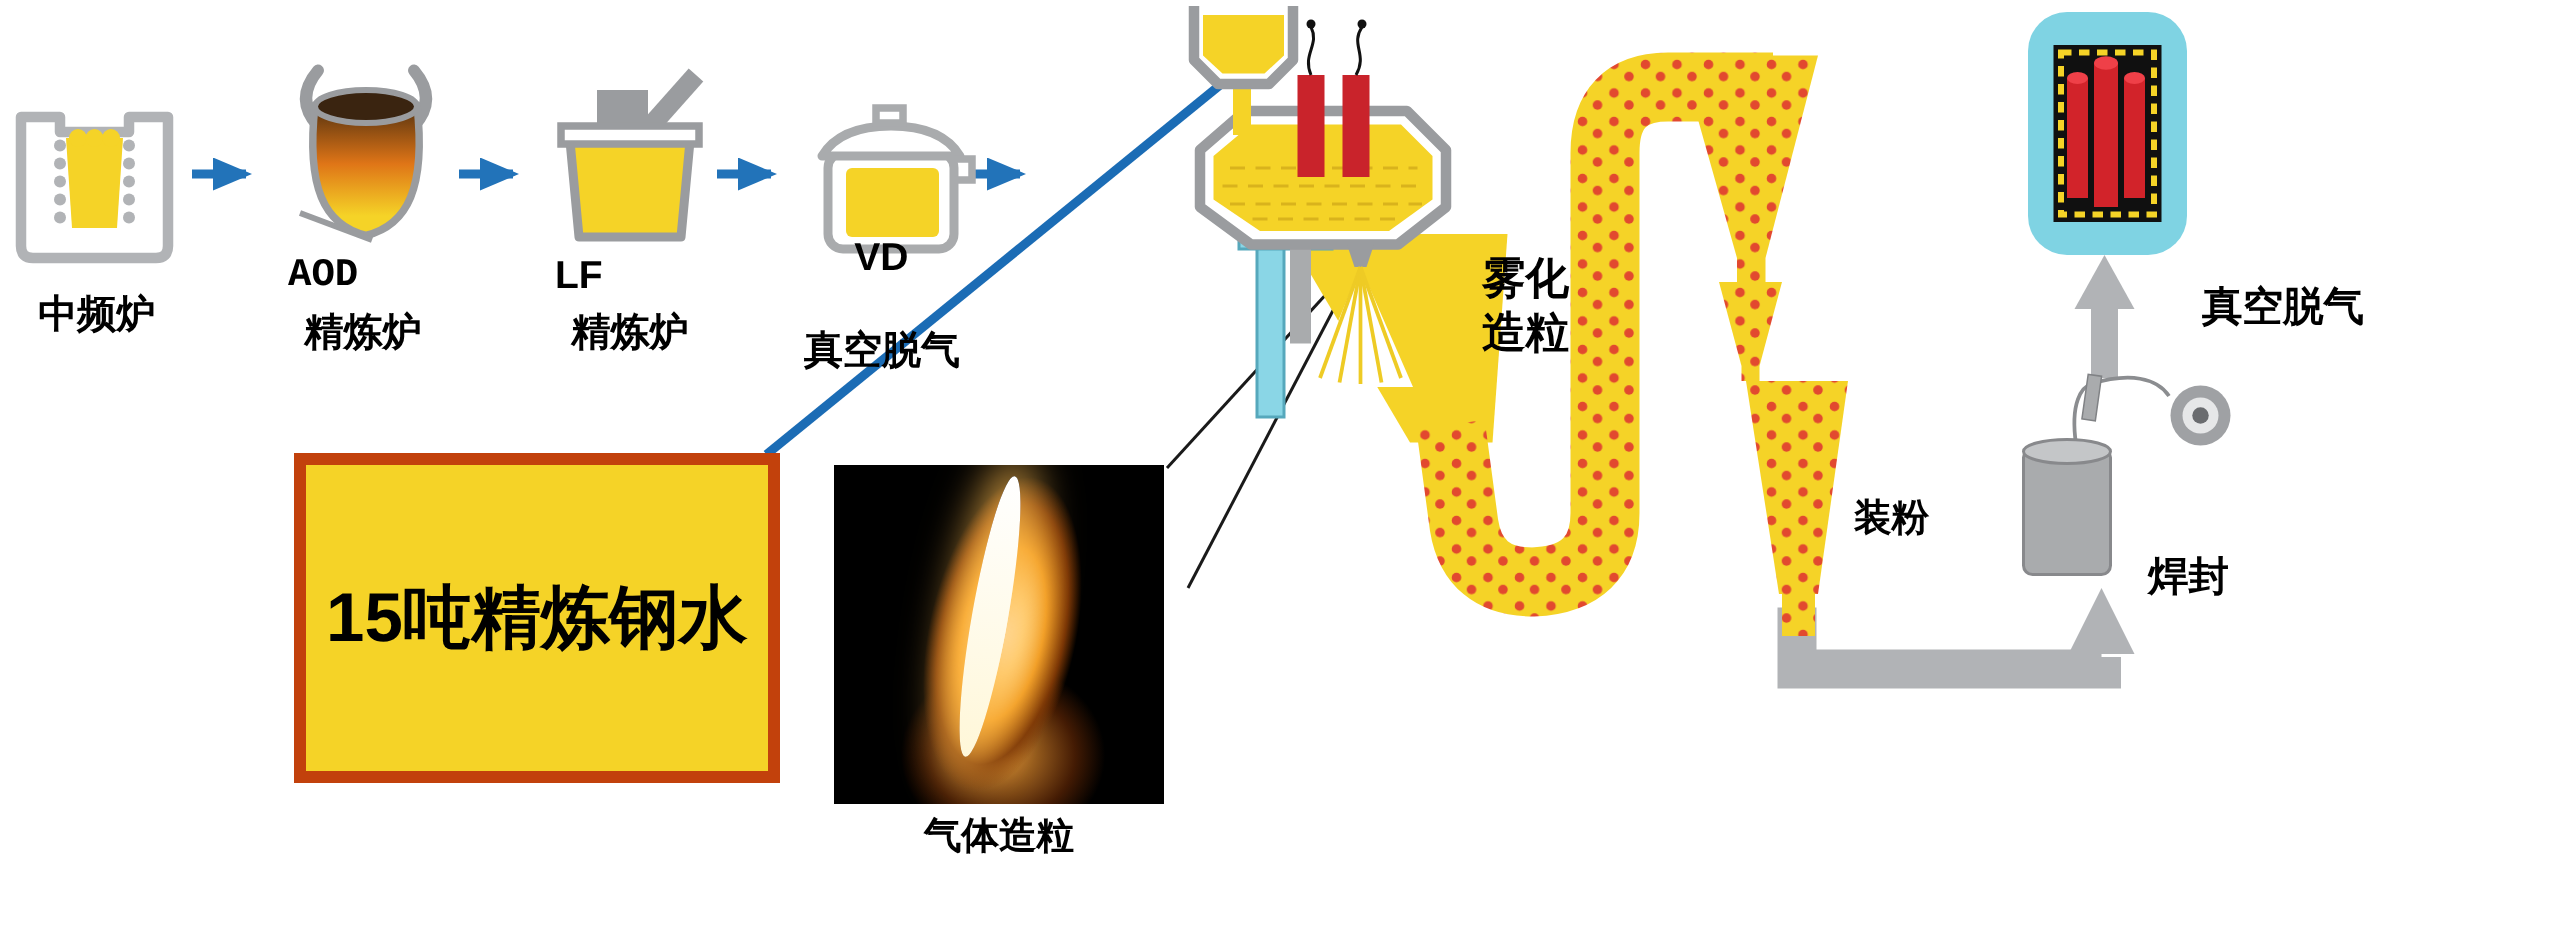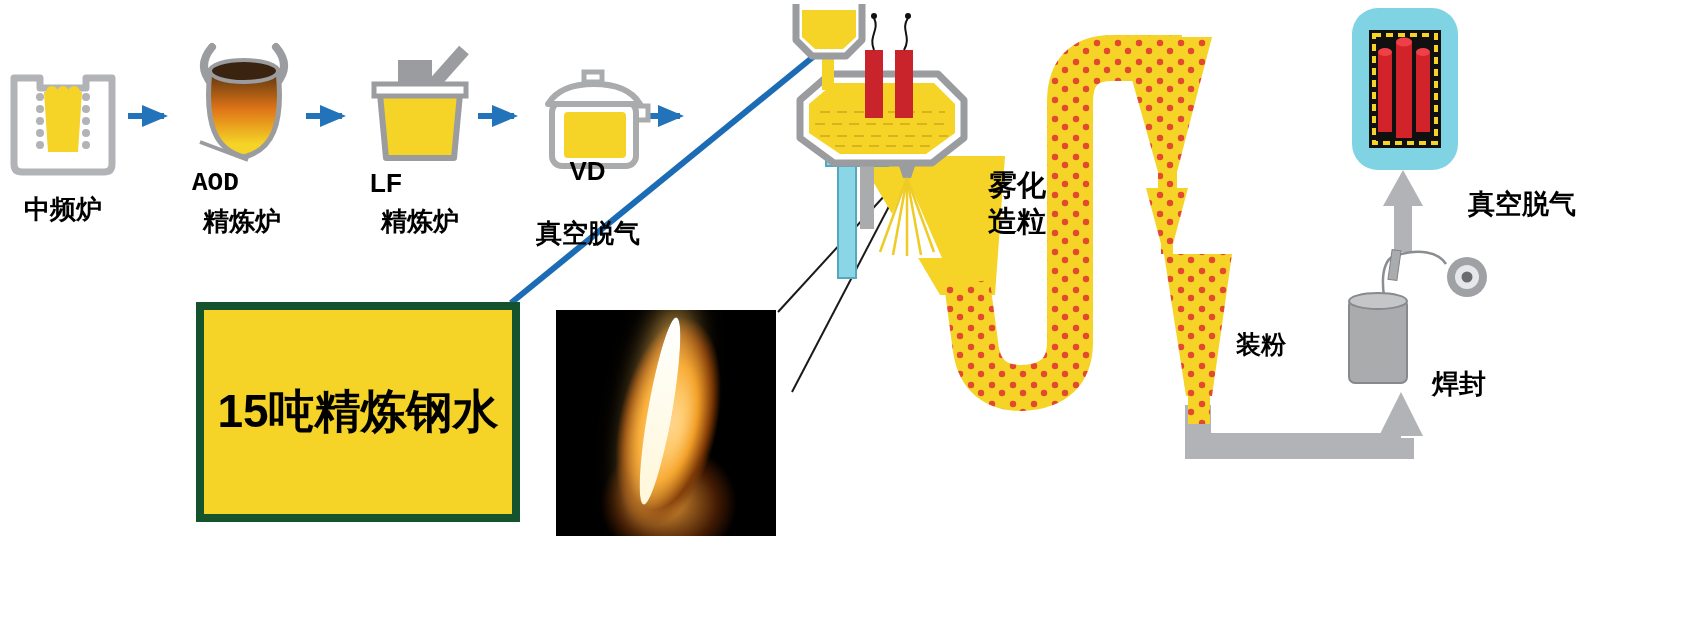--- a/index.html
+++ b/index.html
@@ -5,31 +5,31 @@
   html,body{margin:0;padding:0;background:#fff;}
   #stage{
     position:relative;width:1706px;height:625px;background:#fff;overflow:hidden;
     font-family:"Liberation Sans",sans-serif;color:#000;
   }
   #diagram-svg{position:absolute;left:0;top:0;}
   .lbl{position:absolute;font-weight:bold;color:#000;white-space:nowrap;}
   .lbl-sm{font-size:26px;}
   .lbl-center{text-align:center;}
   
-  #lbl-step0{left:24px;top:192px;width:105px;}
+  #lbl-step0{left:12px;top:192px;width:105px;text-align:center;}
   #lbl-step1a{left:192px;top:168px;width:100px;text-align:left;font-family:Liberation Mono, monospace;}
   #lbl-step1b{left:192px;top:204px;width:100px;text-align:center;}
   #lbl-step2a{left:370px;top:168px;width:100px;text-align:left;}
   #lbl-step2b{left:370px;top:204px;width:100px;text-align:center;}
   #lbl-step3a{left:535px;top:156px;width:105px;text-align:center;}
   #lbl-step3b{left:528px;top:204px;width:120px;text-align:center;margin-top:12px;}
   
   #callout{
     position:absolute;left:196px;top:302px;width:308px;height:204px;
-    background:#f5d327;border:8px solid #14532d;
+    background:#f5d327;border:8px solid #c2410c;
     display:flex;align-items:center;justify-content:center;
     font-size:46px;font-weight:bold;
   }
   
   #flame-photo{position:absolute;left:556px;top:310px;width:220px;height:226px;background:#000;overflow:hidden;}
   .flame-a{position:absolute;left:55px;top:-30px;width:120px;height:260px;transform:rotate(12deg);
     background:radial-gradient(50% 50% at 50% 55%, #ffffff 0%, #ffd98f 22%, #f09b22 45%, #7a3505 68%, rgba(0,0,0,0) 82%);}
   .flame-b{position:absolute;left:92px;top:6px;width:24px;height:190px;transform:rotate(10deg);border-radius:50%;
     background:linear-gradient(#ffffff,#fff7d8);box-shadow:0 0 28px 14px rgba(255,190,80,.75);}
   .flame-c{position:absolute;left:25px;bottom:-45px;width:175px;height:155px;
@@ -225,20 +225,21 @@
 
   <div id="callout">
     <span>15吨精炼钢水</span>
   </div>
 
   <div id="flame-photo">
     <div class="flame-c"></div>
     <div class="flame-a"></div>
     <div class="flame-b"></div>
   </div>
+  <div id="lbl-gas" class="lbl lbl-center">气体造粒</div>
 
   <div id="lbl-atomize1" class="lbl">雾化</div>
   <div id="lbl-atomize2" class="lbl">造粒</div>
   <div id="lbl-fill" class="lbl">装粉</div>
   <div id="lbl-weld" class="lbl">焊封</div>
   <div id="lbl-hip" class="lbl">真空脱气</div>
 
 </div>
 
 </body></html>

